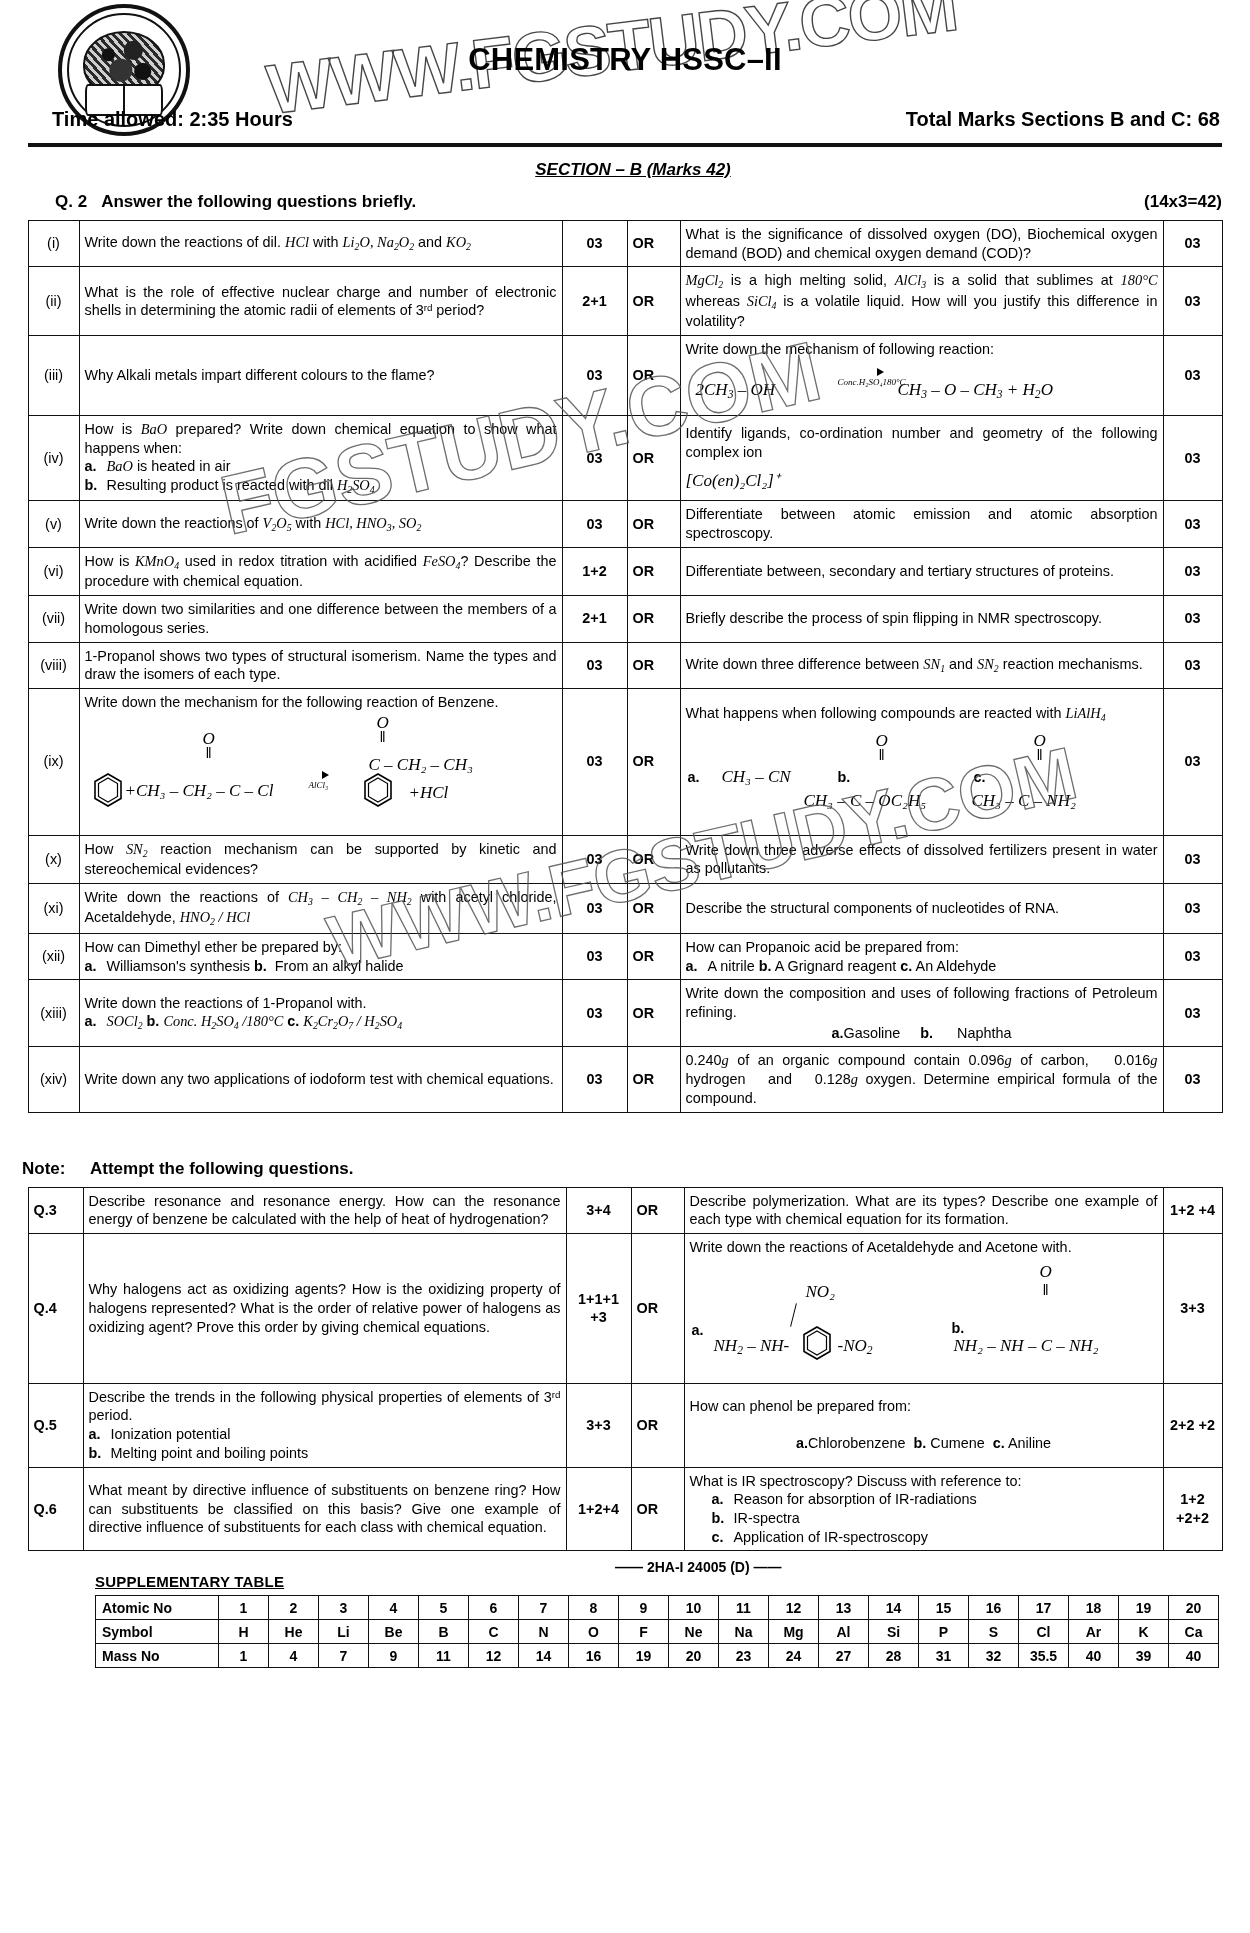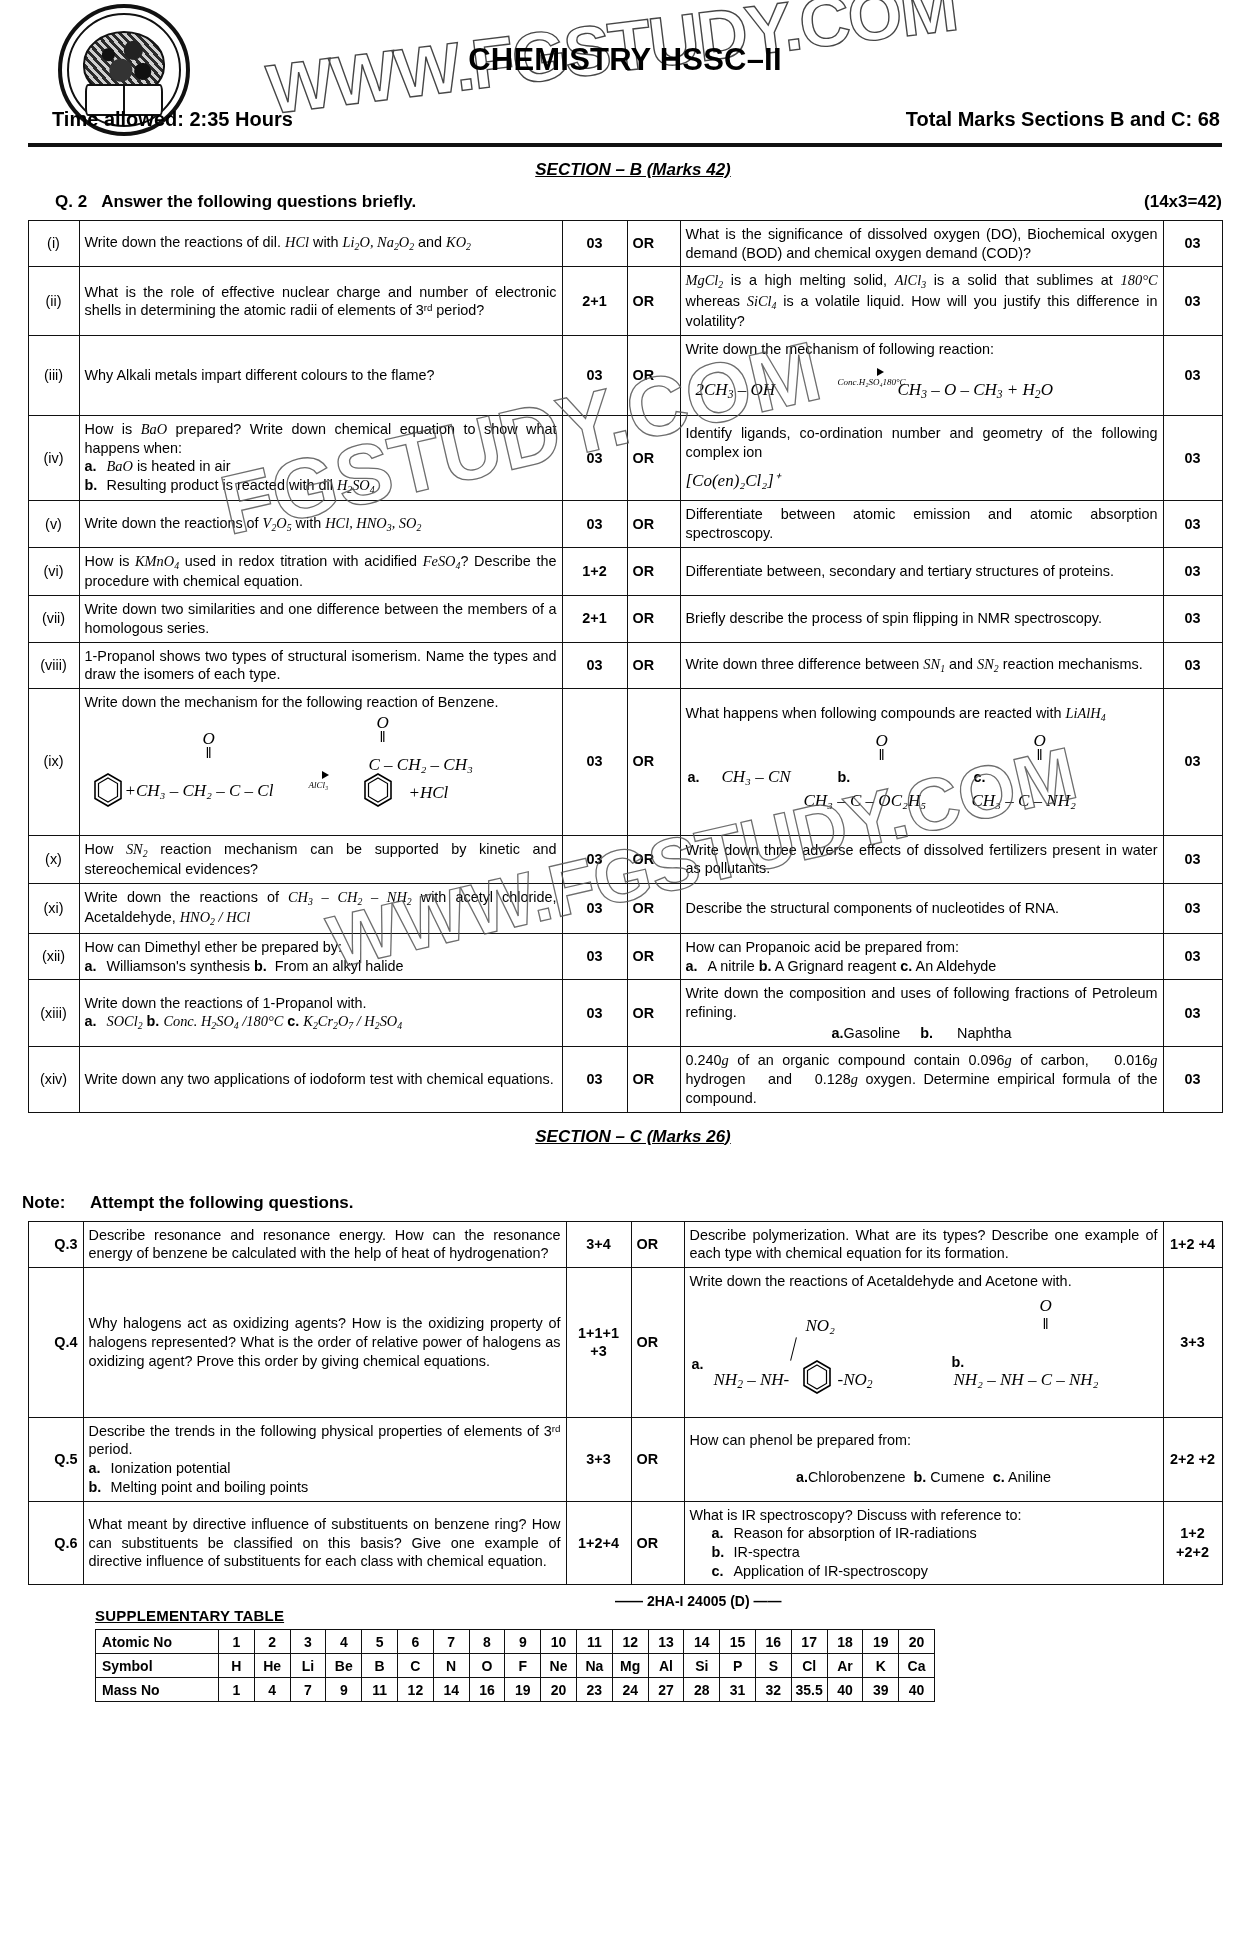--- a/index.html
+++ b/index.html
@@ -101,21 +101,21 @@
     font-size:14.4px;
     line-height:1.30;
   }
   .c-rn{width:40px;text-align:center;font-size:14px;vertical-align:top;padding-top:6px;}
   .c-q {width:472px;text-align:justify;vertical-align:top;padding-top:6px;}
   .c-m {width:54px;text-align:center;font-weight:bold;font-size:14px;}
   .c-or{width:42px;text-align:left;font-weight:bold;font-size:14px;}
   .c-q2{width:null;text-align:justify;vertical-align:top;padding-top:6px;}
   .c-m2{width:48px;text-align:center;font-weight:bold;font-size:14px;}
 
-  .c-rn-c{width:44px;text-align:right;font-weight:bold;font-size:15px;vertical-align:top;padding-top:6px;}
+  .c-rn-c{width:44px;text-align:left;font-weight:bold;font-size:15px;vertical-align:top;padding-top:6px;}
 
   .just{text-align:justify;text-justify:inter-word;}
   i,.it{font-family:"Liberation Serif",serif;font-style:italic;}
   sub{font-size:.68em;vertical-align:-.28em;}
   sup{font-size:.68em;vertical-align:.45em;}
   .sub-list{margin:2px 0 0 0;}
   .sub-list .li{display:block;}
   .sub-list .lb{display:inline-block;width:22px;font-weight:bold;}
   .eqn{font-family:"Liberation Serif",serif;font-style:italic;font-size:17px;white-space:nowrap;}
 
@@ -127,21 +127,21 @@
   .arrow-box .top{font-size:9px;font-style:italic;font-family:"Liberation Serif",serif;line-height:1;}
   .arrow-box .bar{width:48px;height:0;border-top:1.4px solid #000;position:relative;}
   .arrow-box .bar:after{content:"";position:absolute;right:-1px;top:-4px;border-left:7px solid #000;border-top:4px solid transparent;border-bottom:4px solid transparent;}
   .arrow-box .bot{font-size:9px;font-style:italic;font-family:"Liberation Serif",serif;line-height:1;}
 
   
   .supp-wrap{margin:22px 0 0 95px;position:relative;width:1080px;}
   .supp-title{font-size:15px;font-weight:bold;text-decoration:underline;letter-spacing:.2px;display:inline-block;}
   .code{position:absolute;left:520px;top:-14px;font-size:14px;font-weight:bold;}
   table.supp{
-    border-collapse:collapse;margin-top:4px;table-layout:fixed;width:840px;
+    border-collapse:collapse;margin-top:4px;table-layout:fixed;width:1124px;
   }
   table.supp td{
     border:1.2px solid #111;text-align:center;font-size:14px;font-weight:bold;
     padding:1px 0;height:21px;
   }
   table.supp td.lbl{text-align:left;padding-left:6px;width:116px;font-weight:bold;}
 
   
   .wm{
     position:absolute;pointer-events:none;
@@ -383,21 +383,20 @@
             <td class="c-m">03</td>
             <td class="c-or">OR</td>
             <td class="c-q2">
               <div class="just">0.240<i>g</i> of an organic compound contain 0.096<i>g</i> of carbon, &nbsp;&nbsp;0.016<i>g</i> hydrogen &nbsp;&nbsp;and&nbsp;&nbsp; 0.128<i>g</i> oxygen. Determine empirical formula of the compound.</div>
             </td>
             <td class="c-m2">03</td>
           </tr>
         </tbody>
   </table>
 
-  <div class="section-head" style="margin-top:14px;">SECTION – C (Marks 26)</div>
 
   <div class="note-line">
     <span class="nl">Note:</span><span>Attempt the following questions.</span>
   </div>
 
   <table class="qt">
     <tbody id="sectionC-body">
           <tr>
             <td class="c-rn-c">Q.3</td>
             <td class="c-q">

